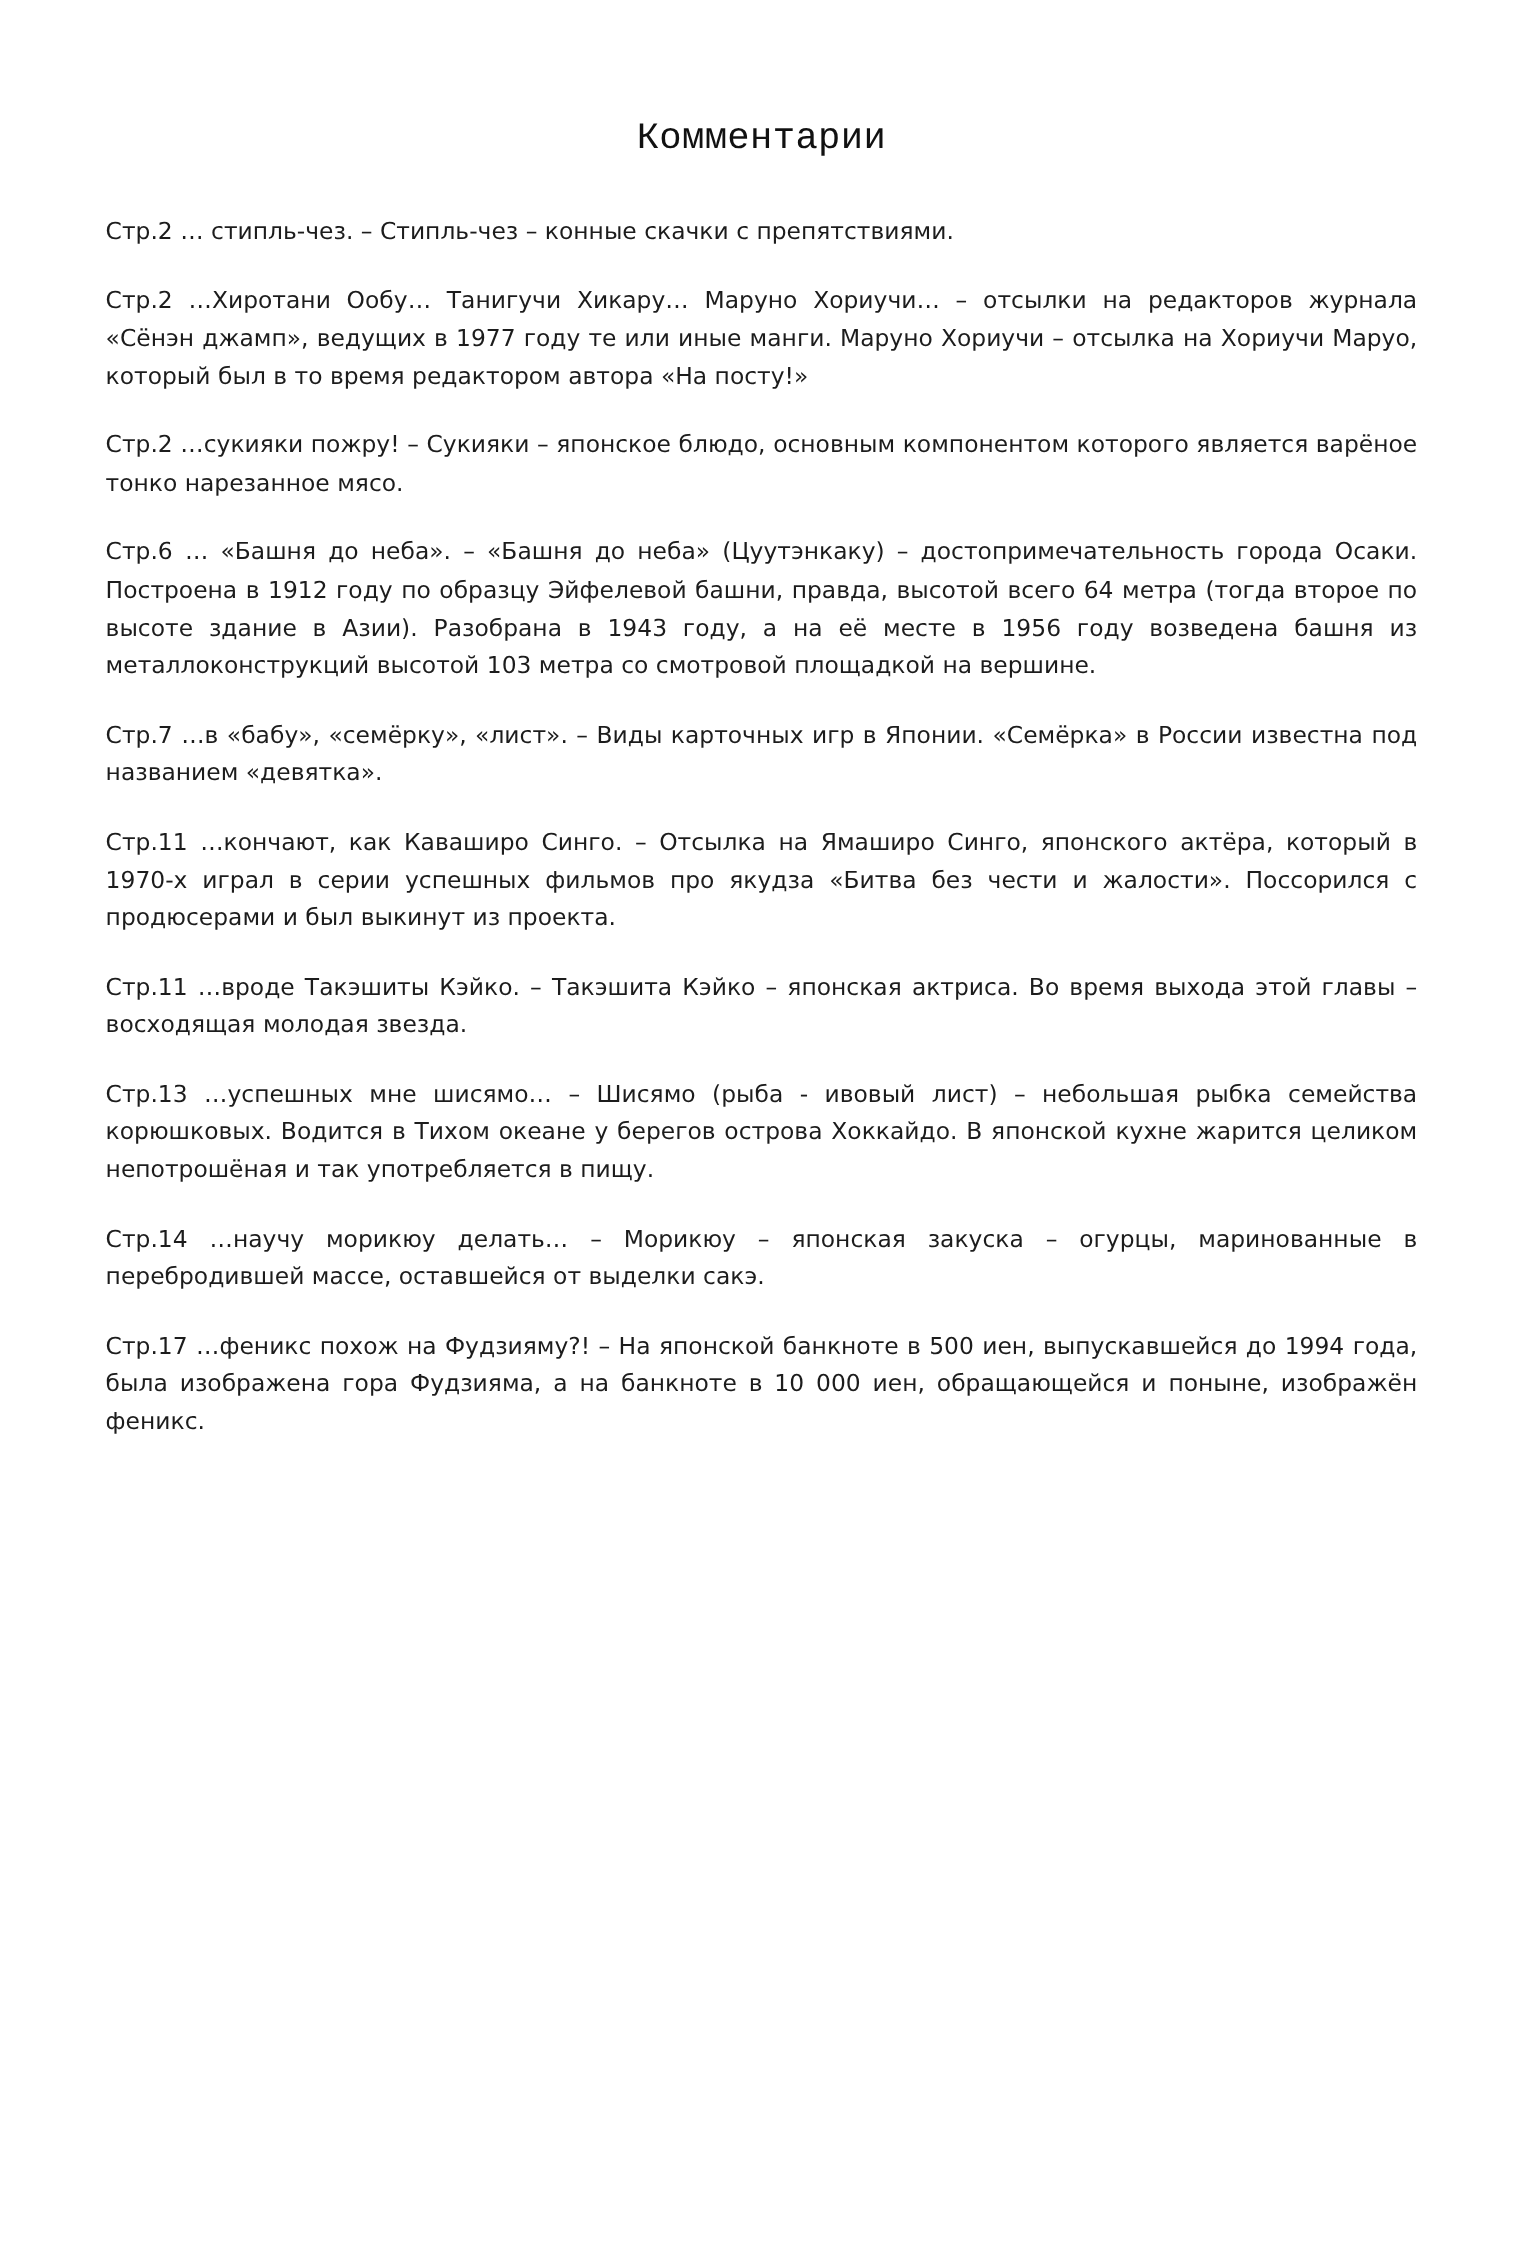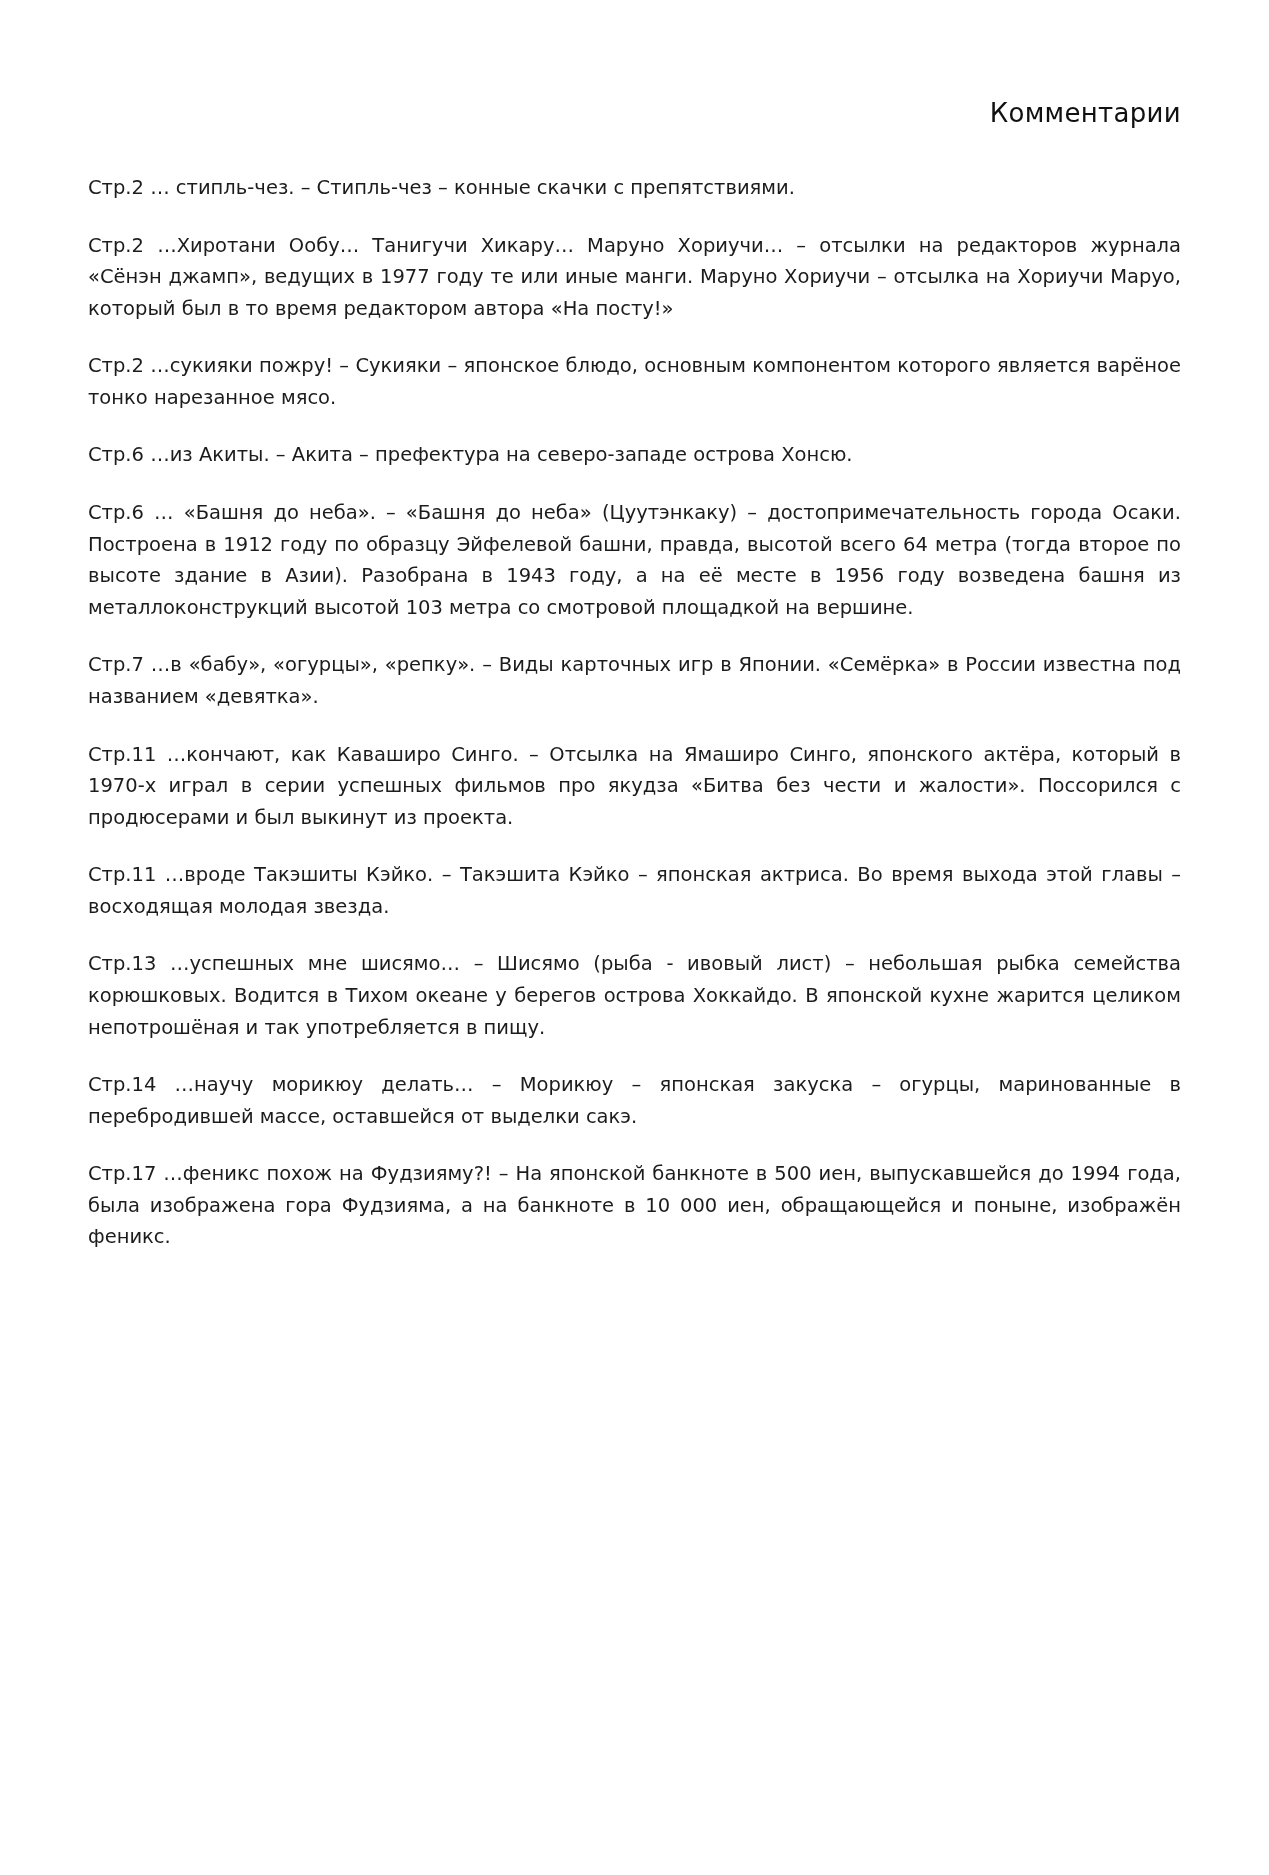--- a/index.html
+++ b/index.html
@@ -15,26 +15,27 @@
     -webkit-font-smoothing: antialiased;
   }
   .page {
     width: 1269px;
     min-height: 1875px;
     box-sizing: border-box;
     padding: 88px 88px 60px 88px;
     background: #ffffff;
   }
   .doc-title {
-    text-align: right;
-    font-size: 26px;
+    text-align: center;
+    font-size: 31px;
     font-weight: 400;
     letter-spacing: 0.3px;
     color: #111111;
     margin: 10px 0 44px 0;
+    font-family: Liberation Mono, monospace;
   }
   .notes {
     margin: 0;
     padding: 0;
   }
   .note {
     font-size: 19.5px;
     line-height: 1.62;
     text-align: justify;
     text-justify: inter-word;
@@ -67,33 +68,29 @@
       <span class="ref">Стр.2</span>
       <span class="quoted">…Хиротани Ообу… Танигучи Хикару… Маруно Хориучи…</span><span class="body"> – отсылки на редакторов журнала «Сёнэн джамп», ведущих в 1977 году те или иные манги. Маруно Хориучи – отсылка на Хориучи Маруо, который был в то время редактором автора «На посту!»</span>
     </p>
 
     <p class="note">
       <span class="ref">Стр.2</span>
       <span class="quoted">…сукияки пожру!</span><span class="body"> – Сукияки – японское блюдо, основным компонентом которого является варёное тонко нарезанное мясо.</span>
     </p>
 
 
-    <p class="note">
-      <span class="ref">Стр.6</span>
-      <span class="quoted">…из Акиты.</span><span class="body"> – Акита – префектура на северо-западе острова Хонсю.</span>
-    </p>
 
     <p class="note">
       <span class="ref">Стр.6</span>
       <span class="quoted">… «Башня до неба».</span><span class="body"> – «Башня до неба» (Цуутэнкаку) – достопримечательность города Осаки. Построена в 1912 году по образцу Эйфелевой башни, правда, высотой всего 64 метра (тогда второе по высоте здание в Азии). Разобрана в 1943 году, а на её месте в 1956 году возведена башня из металлоконструкций высотой 103 метра со смотровой площадкой на вершине.</span>
     </p>
 
     <p class="note">
       <span class="ref">Стр.7</span>
-      <span class="quoted">…в «бабу», «огурцы», «репку».</span><span class="body"> – Виды карточных игр в Японии. «Семёрка» в России известна под названием «девятка».</span>
+      <span class="quoted">…в «бабу», «семёрку», «лист».</span><span class="body"> – Виды карточных игр в Японии. «Семёрка» в России известна под названием «девятка».</span>
     </p>
 
     <p class="note">
       <span class="ref">Стр.11</span>
       <span class="quoted">…кончают, как Каваширо Синго.</span><span class="body"> – Отсылка на Ямаширо Синго, японского актёра, который в 1970-х играл в серии успешных фильмов про якудза «Битва без чести и жалости». Поссорился с продюсерами и был выкинут из проекта.</span>
     </p>
 
     <p class="note">
       <span class="ref">Стр.11</span>
       <span class="quoted">…вроде Такэшиты Кэйко.</span><span class="body"> – Такэшита Кэйко – японская актриса. Во время выхода этой главы – восходящая молодая звезда.</span>

